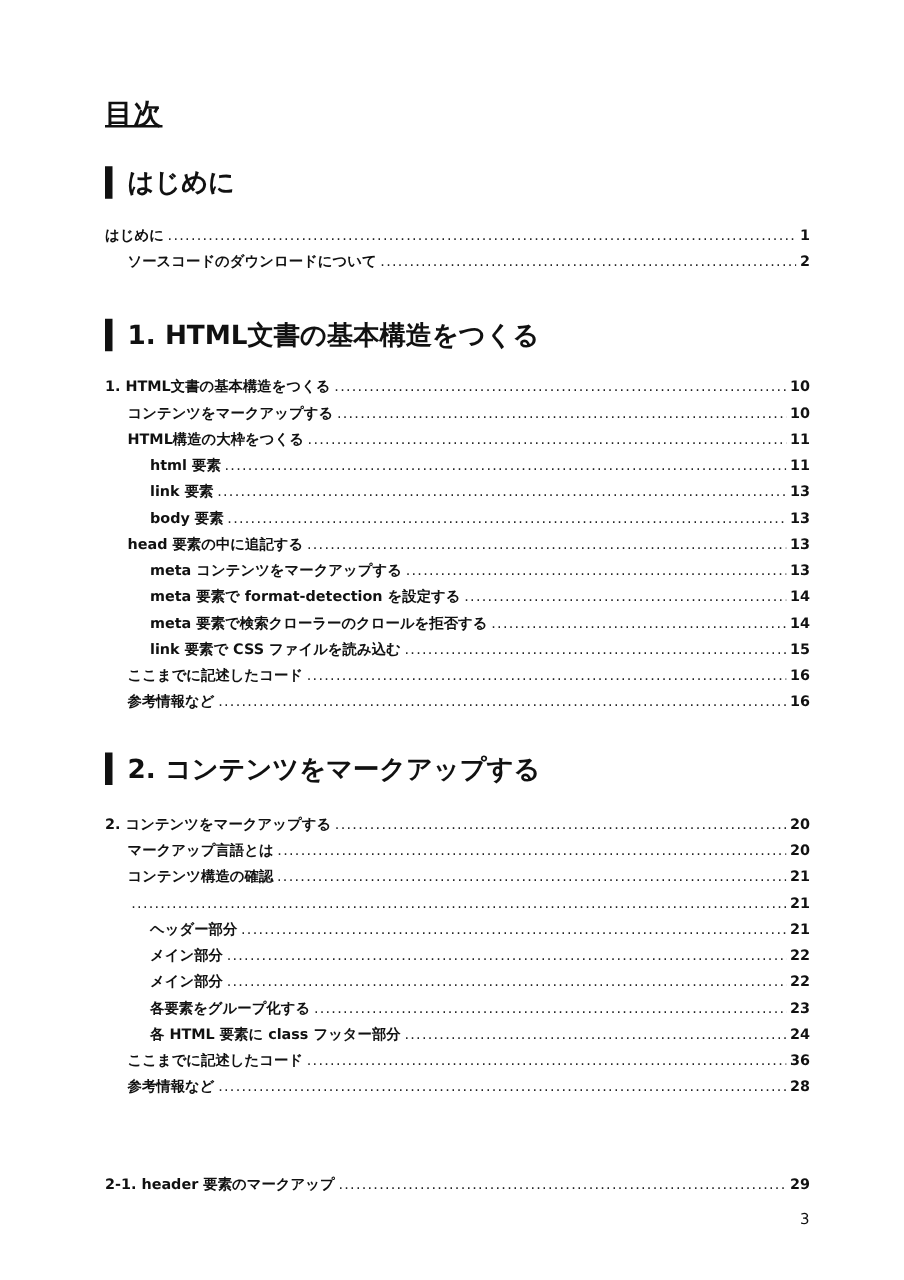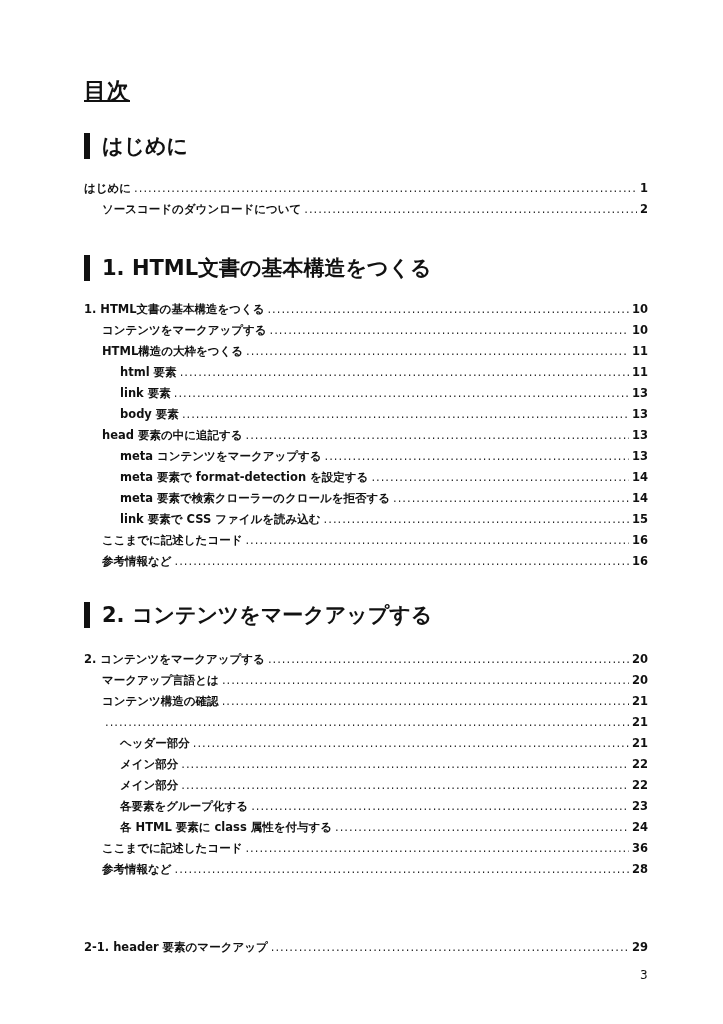--- a/index.html
+++ b/index.html
@@ -151,21 +151,21 @@
       <span class="label">メイン部分</span>
       <span class="dots"></span>
       <span class="page">22</span>
     </div>
     <div class="toc-row lvl3">
       <span class="label">各要素をグループ化する</span>
       <span class="dots"></span>
       <span class="page">23</span>
     </div>
     <div class="toc-row lvl3">
-      <span class="label">各 HTML 要素に class 属性を付与する</span>
+      <span class="label">各 HTML 要素に class フッター部分</span>
       <span class="dots"></span>
       <span class="page">24</span>
     </div>
     <div class="toc-row lvl2">
       <span class="label">ここまでに記述したコード</span>
       <span class="dots"></span>
       <span class="page">36</span>
     </div>
     <div class="toc-row lvl2">
       <span class="label">参考情報など</span>

